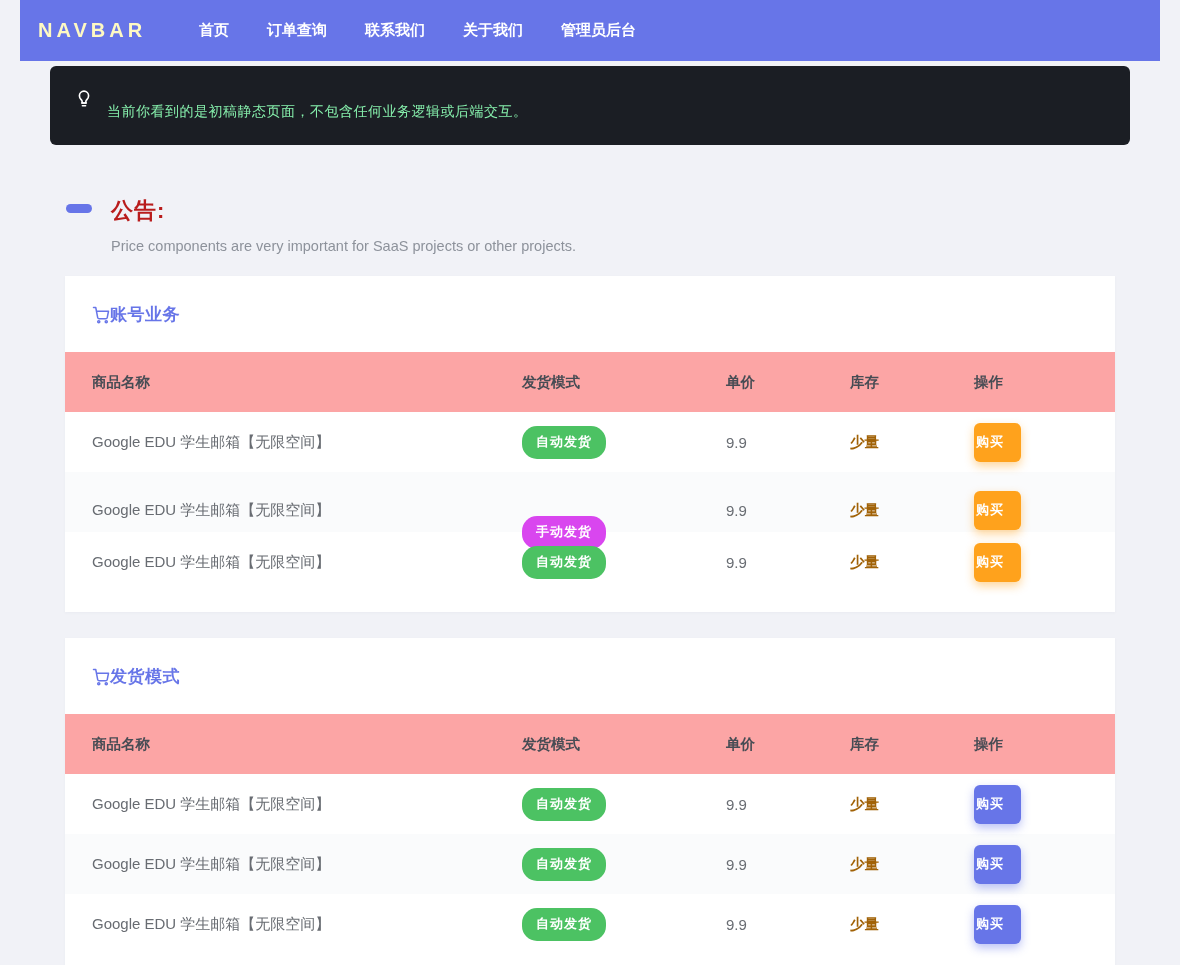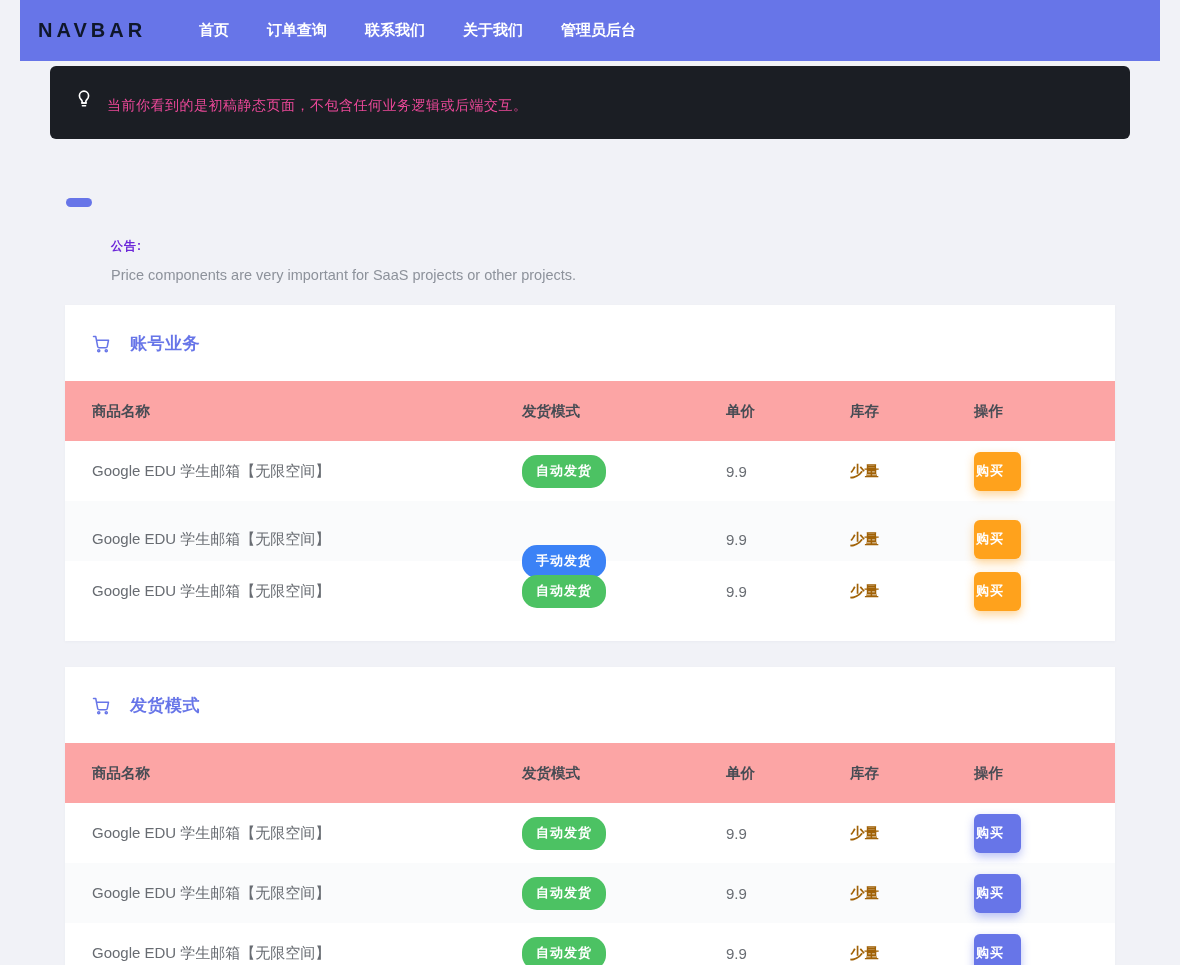--- a/index.html
+++ b/index.html
@@ -15,21 +15,21 @@
   
   .navbar {
     margin: 0 20px;
     height: 61px;
     background: #6775e8;
     display: flex;
     align-items: center;
     padding: 0 18px;
   }
   .brand {
-    color: #0f172a;
+    color: #fef9c3;
     font-size: 20px;
     font-weight: bold;
     letter-spacing: 4px;
     margin-right: 34px;
     cursor: pointer;
   }
   .nav-links { display: flex; align-items: flex-start; }
   .nav-link {
     color: #ffffff;
     font-size: 15px;
@@ -48,51 +48,51 @@
     margin-top: 5px;
     background: #1b1e24;
     border-radius: 6px;
     padding: 20px 24px 24px 23px;
     display: flex;
     gap: 12px;
   }
   .tip-icon { flex: 0 0 22px; margin-top: 1px; }
   .tip-icon svg { width: 22px; height: 22px; display: block; }
   .tip-title { color: #ffffff; font-size: 16px; font-weight: bold; letter-spacing: 1px; }
-  .tip-body { color: #ec4899; font-size: 14px; margin-top: 11px; letter-spacing: 0.5px; }
+  .tip-body { color: #86efac; font-size: 14px; margin-top: 17px; letter-spacing: 0.5px; }
 
   
   .announcement {
     margin-top: 51px;
     padding-left: 16px;
     display: flex;
     gap: 19px;
   }
   .announce-dash {
     flex: 0 0 26px;
     height: 9px;
     background: #6775e8;
     border-radius: 5px;
     margin-top: 8px;
   }
-  .announce-title { color: #6d28d9; font-size: 12px; font-weight: bold; letter-spacing: 1px; margin-top: 48px; }
+  .announce-title { color: #b91c1c; font-size: 22px; font-weight: bold; letter-spacing: 1px; }
   .announce-body { color: #8d929b; font-size: 14.5px; margin-top: 12px; }
 
   
   .card {
     background: #ffffff;
     margin: 22px 15px 26px 15px;
     box-shadow: 0 1px 3px rgba(60,64,90,0.04);
   }
   .card + .card { margin-top: 26px; }
   .card-title-row {
     padding: 27px 27px 26px 27px;
     display: flex;
     align-items: center;
-    gap: 20px;
+    gap: 0;
   }
   .cart-icon svg { width: 18px; height: 18px; display: block; }
   .card-title { color: #6775e8; font-size: 17px; font-weight: bold; letter-spacing: 0.5px; }
 
   .thead, .trow {
     display: grid;
     grid-template-columns: 430px 204px 124px 124px 1fr;
     align-items: center;
     height: 60px;
     padding: 0 27px;
@@ -107,21 +107,21 @@
   .badge {
     display: inline-block;
     padding: 7px 14px 8px 14px;
     border-radius: 15px;
     color: #ffffff;
     font-size: 13px;
     font-weight: bold;
     letter-spacing: 1px;
   }
   .badge-green { background: #4cc263; }
-  .badge-purple { background: #3b82f6; margin-top: 44px; }
+  .badge-purple { background: #d946ef; margin-top: 44px; }
 
   .buy-btn {
     display: inline-block;
     border: none;
     padding: 10px 17px 11px 2px;
     border-radius: 6px;
     color: #ffffff;
     font-size: 13px;
     font-weight: bold;
     letter-spacing: 1px;

